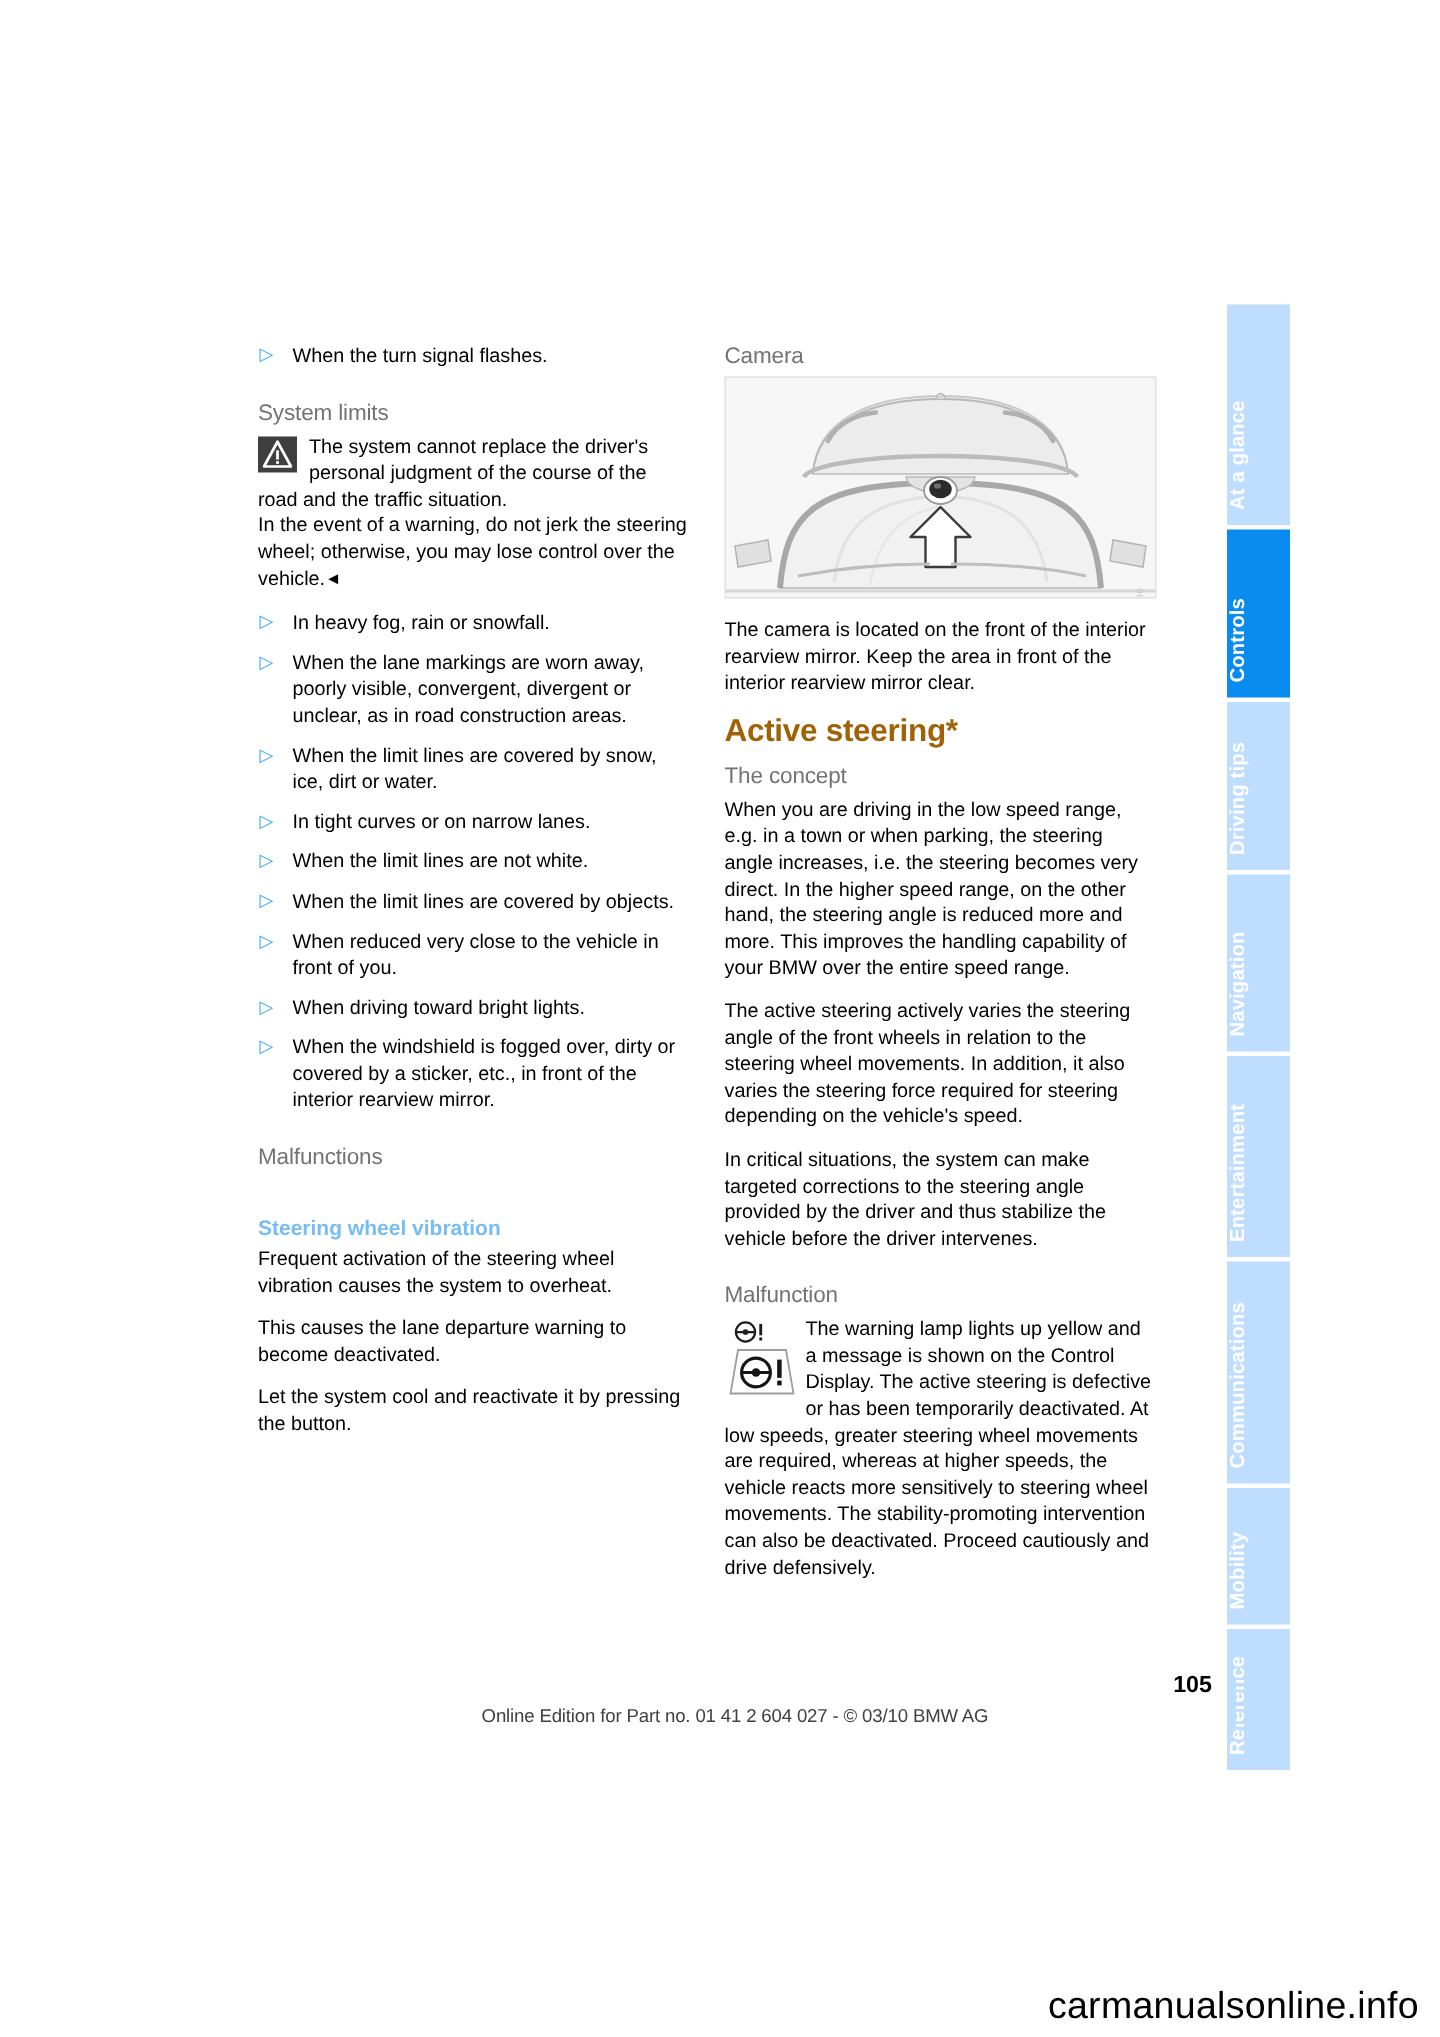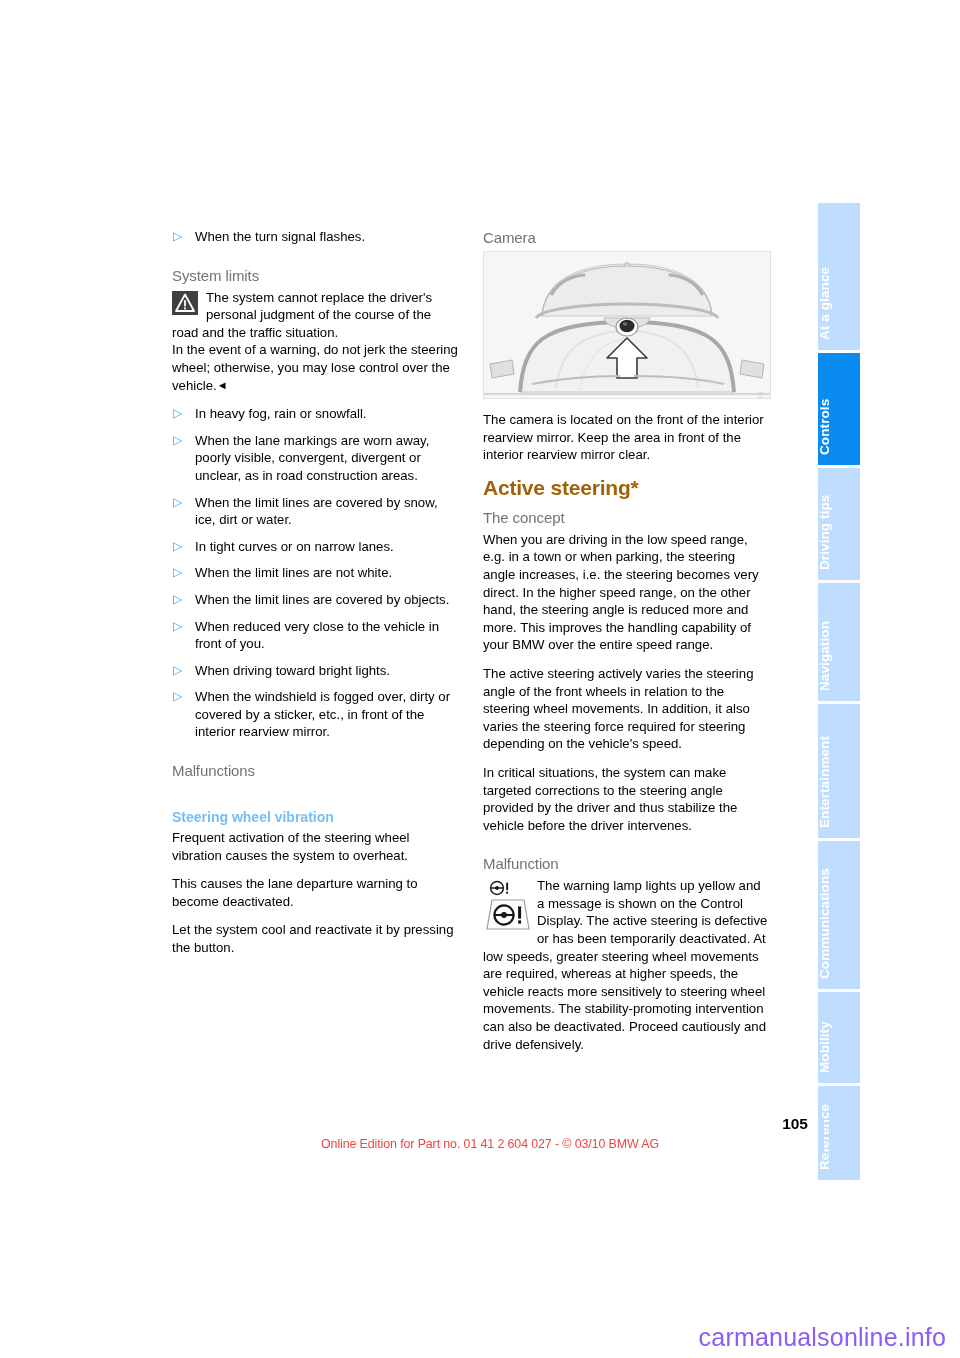--- a/index.html
+++ b/index.html
@@ -182,39 +182,39 @@
     font-weight: bold;
     color: #000;
   }
   #footer-line {
     position: absolute;
     left: 172px;
     top: 1137px;
     width: 636px;
     text-align: center;
     font-size: 12.4px;
-    color: #ef4444;
+    color: #404040;
     letter-spacing: -0.1px;
   }
   #footer-bar {
     position: absolute;
     left: 818px;
     top: 1120px;
     width: 6px;
     height: 32px;
     background: #bfdeff;
   }
 
   
   #watermark {
     position: absolute;
     right: 14px;
     bottom: 6px;
     font-size: 25px;
-    color: #8b5cf6;
+    color: #000000;
     letter-spacing: 0.2px;
     font-family: "Liberation Sans", sans-serif;
   }
 </style>
 </head>
 <body>
 
 <div id="page">
 
   <nav id="tab-rail">

